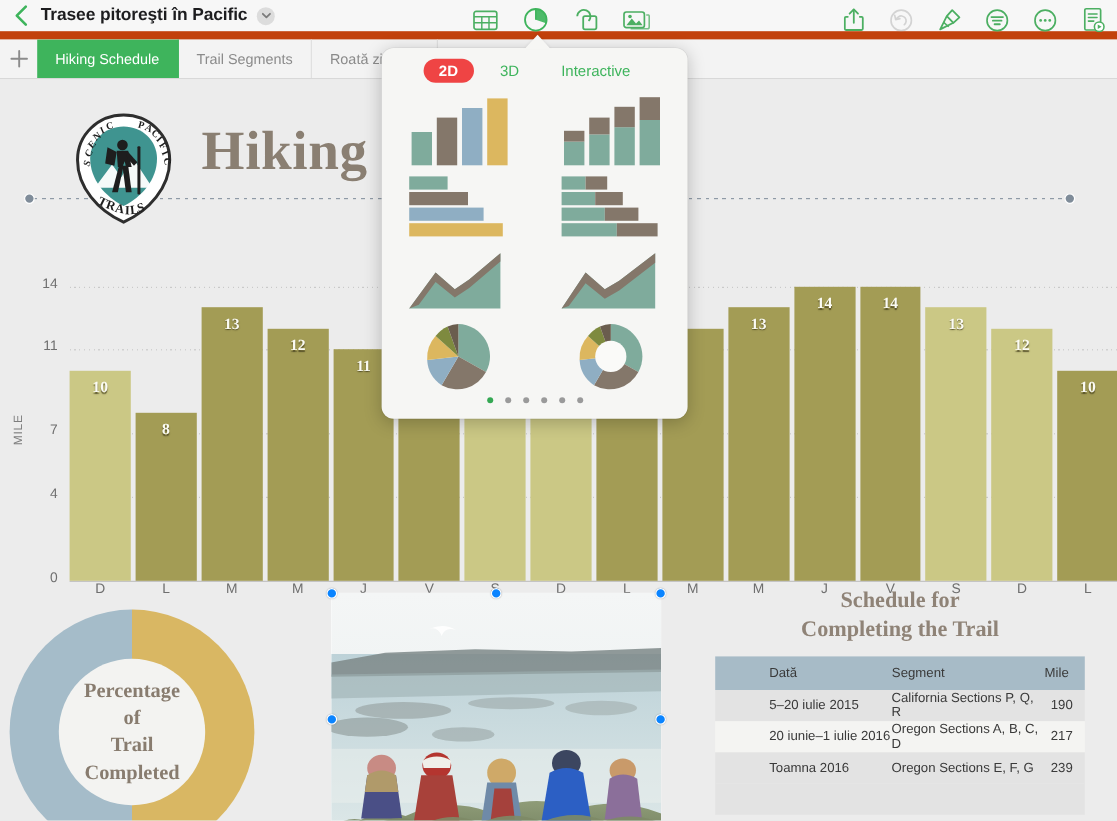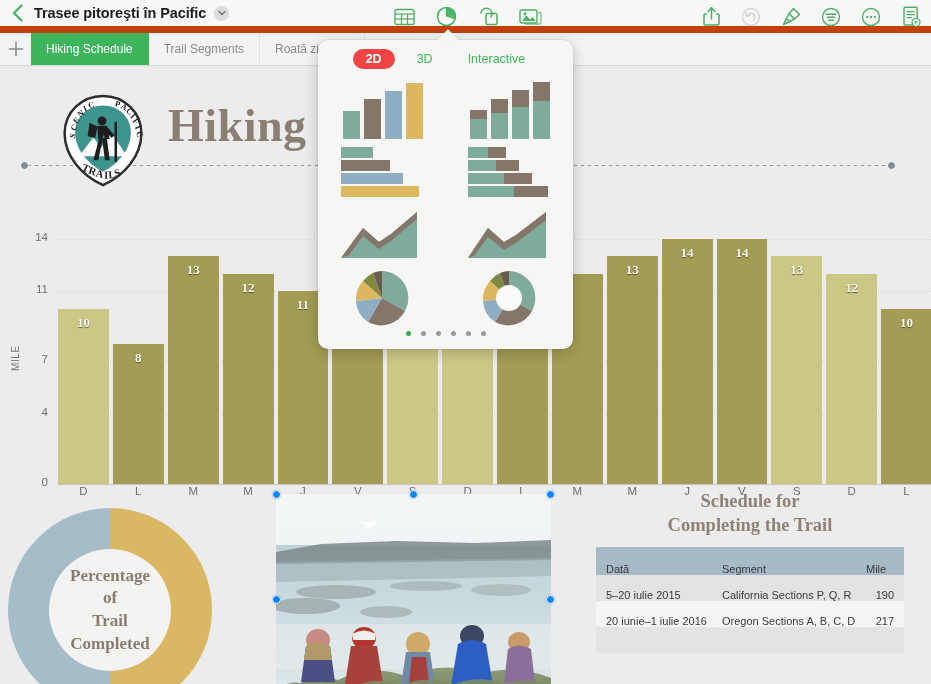--- a/index.html
+++ b/index.html
@@ -112,21 +112,21 @@
     background: #0a84ff; border: 1.5px solid #ffffff; box-shadow: 0 0 1px rgba(0,0,0,.4);
   }
 
   
   .sched { position: absolute; left: 596px; top: 424px; width: 308px; }
   .sched-title {
     font-family: "Liberation Serif", serif; font-weight: bold;
     font-size: 18.5px; color: #8f8377; text-align: center; line-height: 1.28;
   }
   .table { margin-top: 10px; width: 308px; font-size: 11px; }
-  .trow { display: flex; align-items: flex-end; height: 26px; }
+  .trow { display: flex; align-items: center; height: 26px; padding-left: 35px; }
   .thead { background: #a7bbc7; color: #ffffff; font-weight: normal; height: 28px; }
   .trow.odd { background: #e3e3e3; }
   .trow.even { background: #f4f4f2; }
   .c-date { width: 126px; padding-left: 10px; color: #3a3a3a; }
   .c-seg { width: 140px; color: #3a3a3a; }
   .c-mile { width: 42px; text-align: right; padding-right: 10px; color: #3a3a3a; }
   .thead .c-mile { text-align: left; padding-right: 0; padding-left: 4px; }
 
   
   .popover {
@@ -526,20 +526,25 @@
             <div class="trow odd">
               <div class="c-date">5–20 iulie 2015</div>
               <div class="c-seg">California Sections P, Q, R</div>
               <div class="c-mile">190</div>
             </div>
             <div class="trow even">
               <div class="c-date">20 iunie–1 iulie 2016</div>
               <div class="c-seg">Oregon Sections A, B, C, D</div>
               <div class="c-mile">217</div>
             </div>
+            <div class="trow odd">
+              <div class="c-date">Toamna 2016</div>
+              <div class="c-seg">Oregon Sections E, F, G</div>
+              <div class="c-mile">239</div>
+            </div>
             <div class="trow odd"></div>
           </div>
       </div>
     </div>
 
   </div>
 
   <div class="pop-tail"></div>
   <div class="popover">
     <div class="pop-seg">

